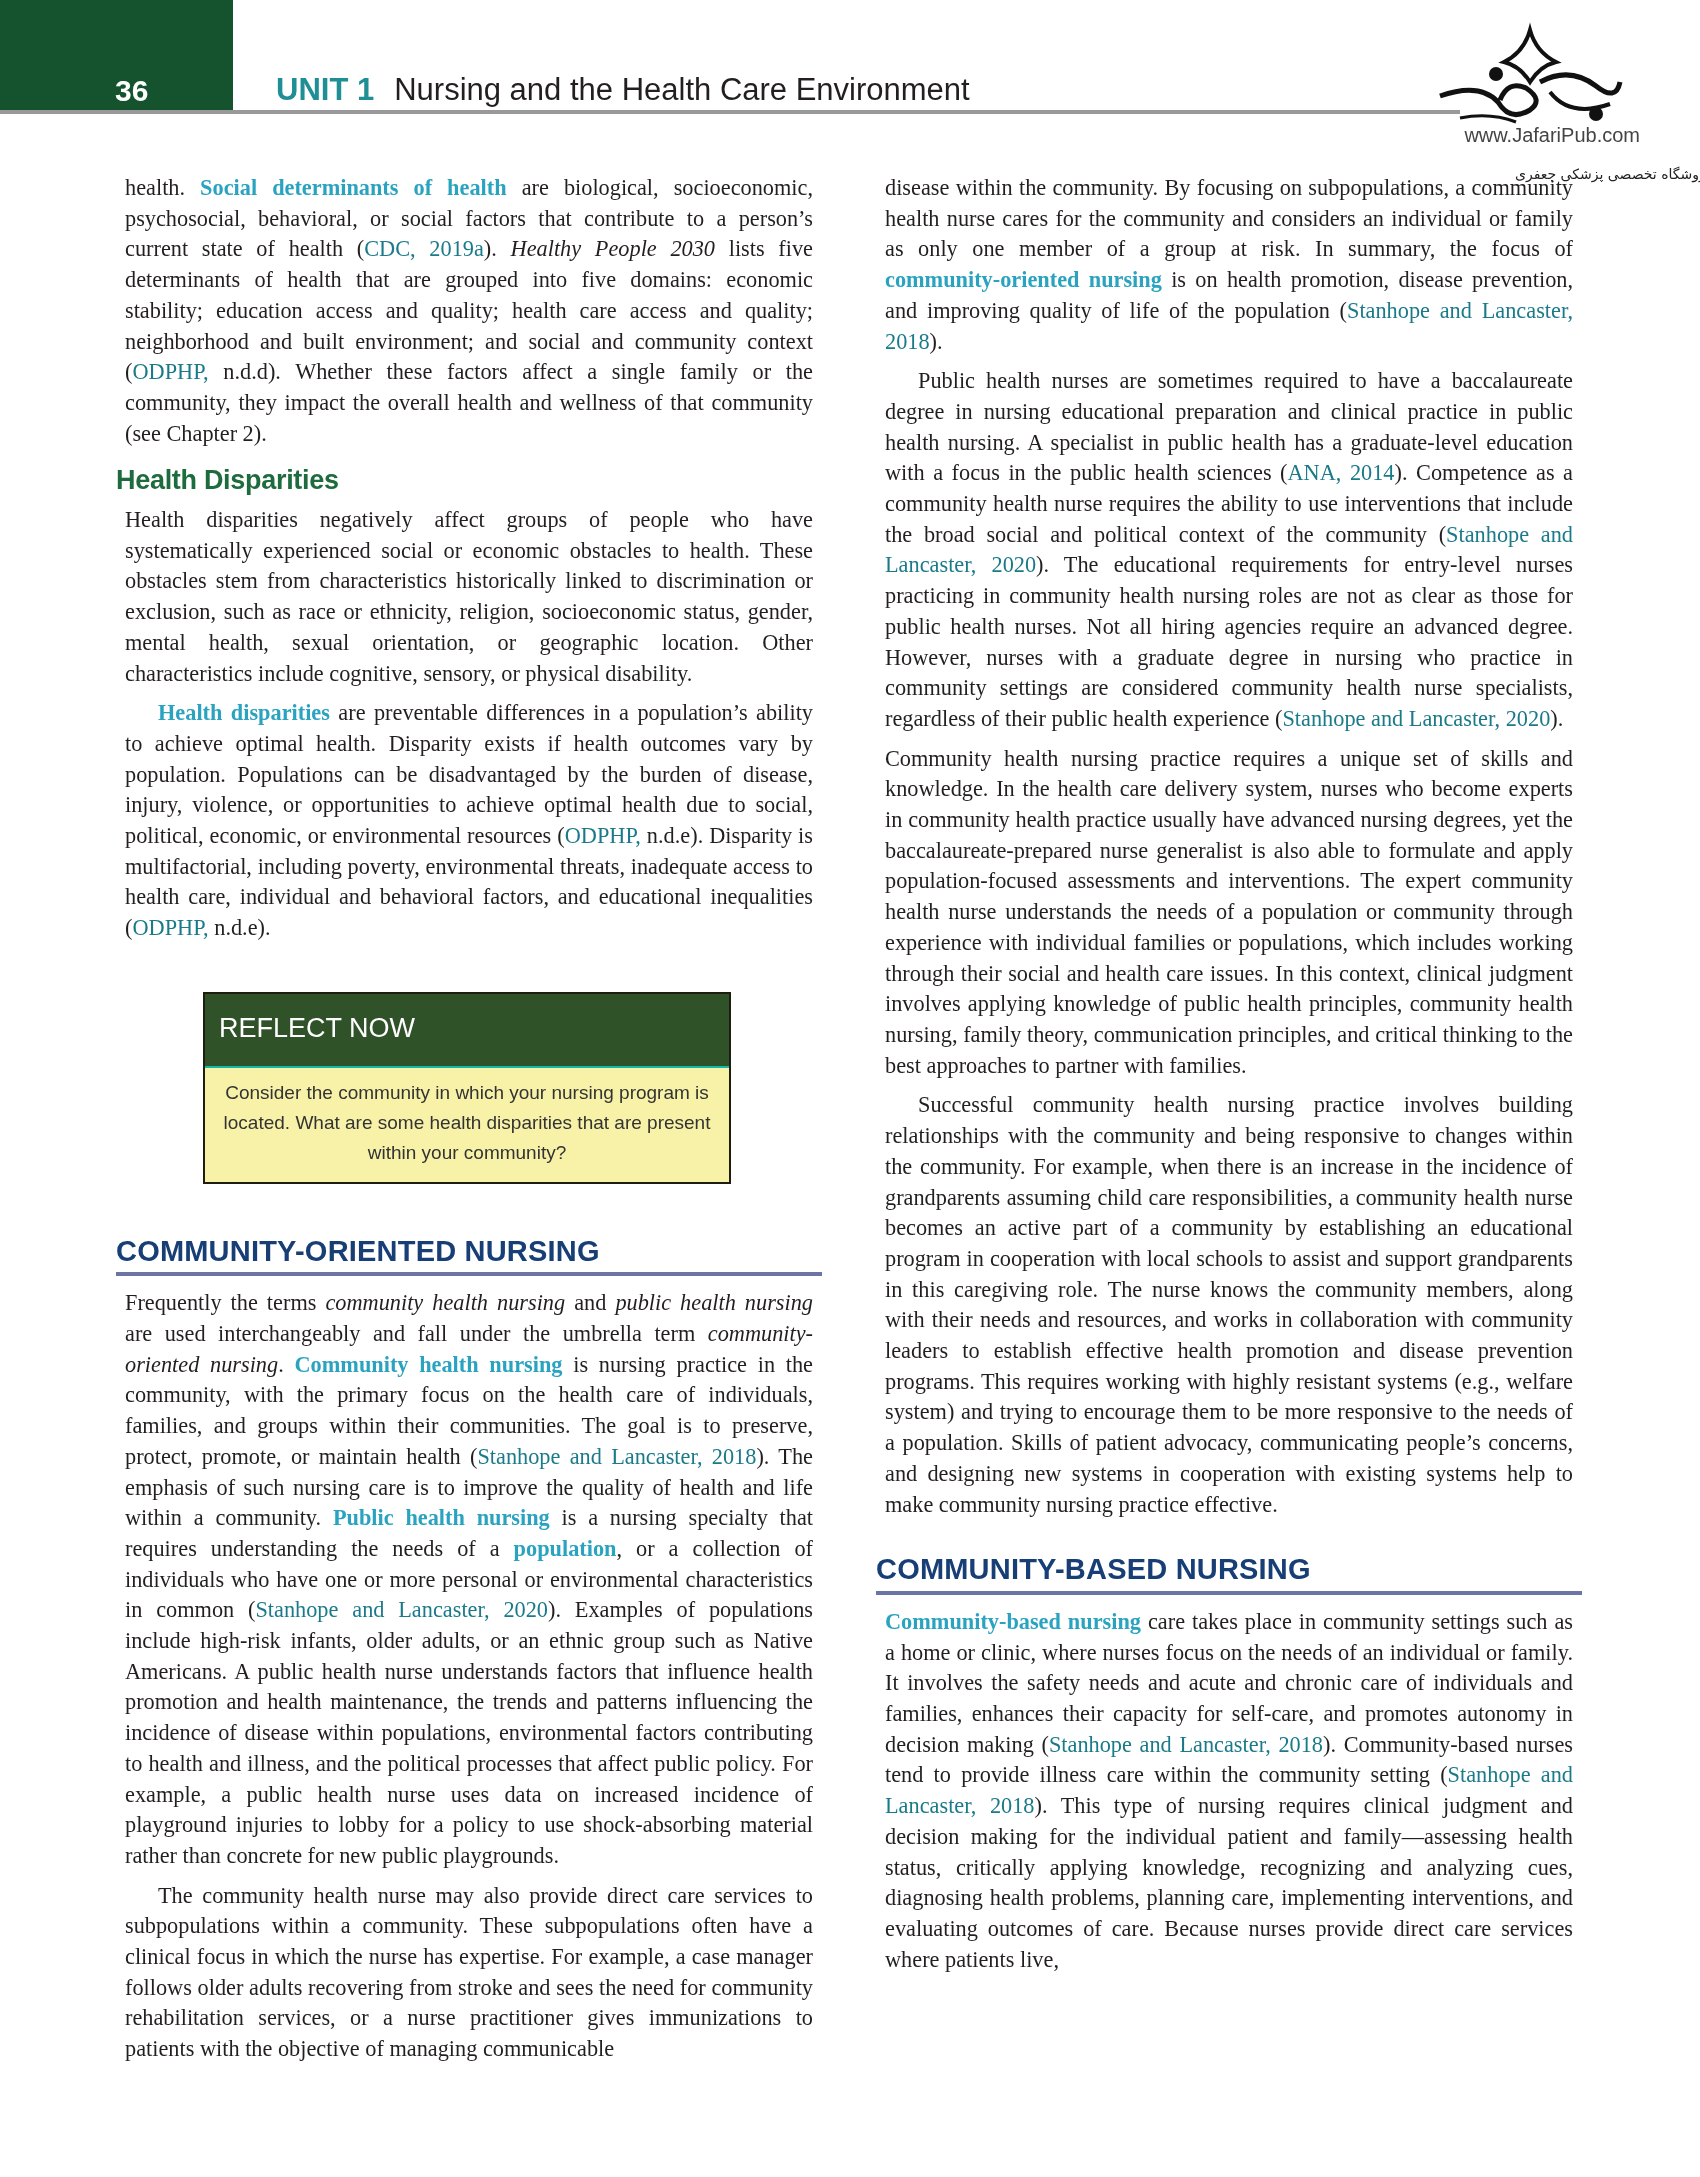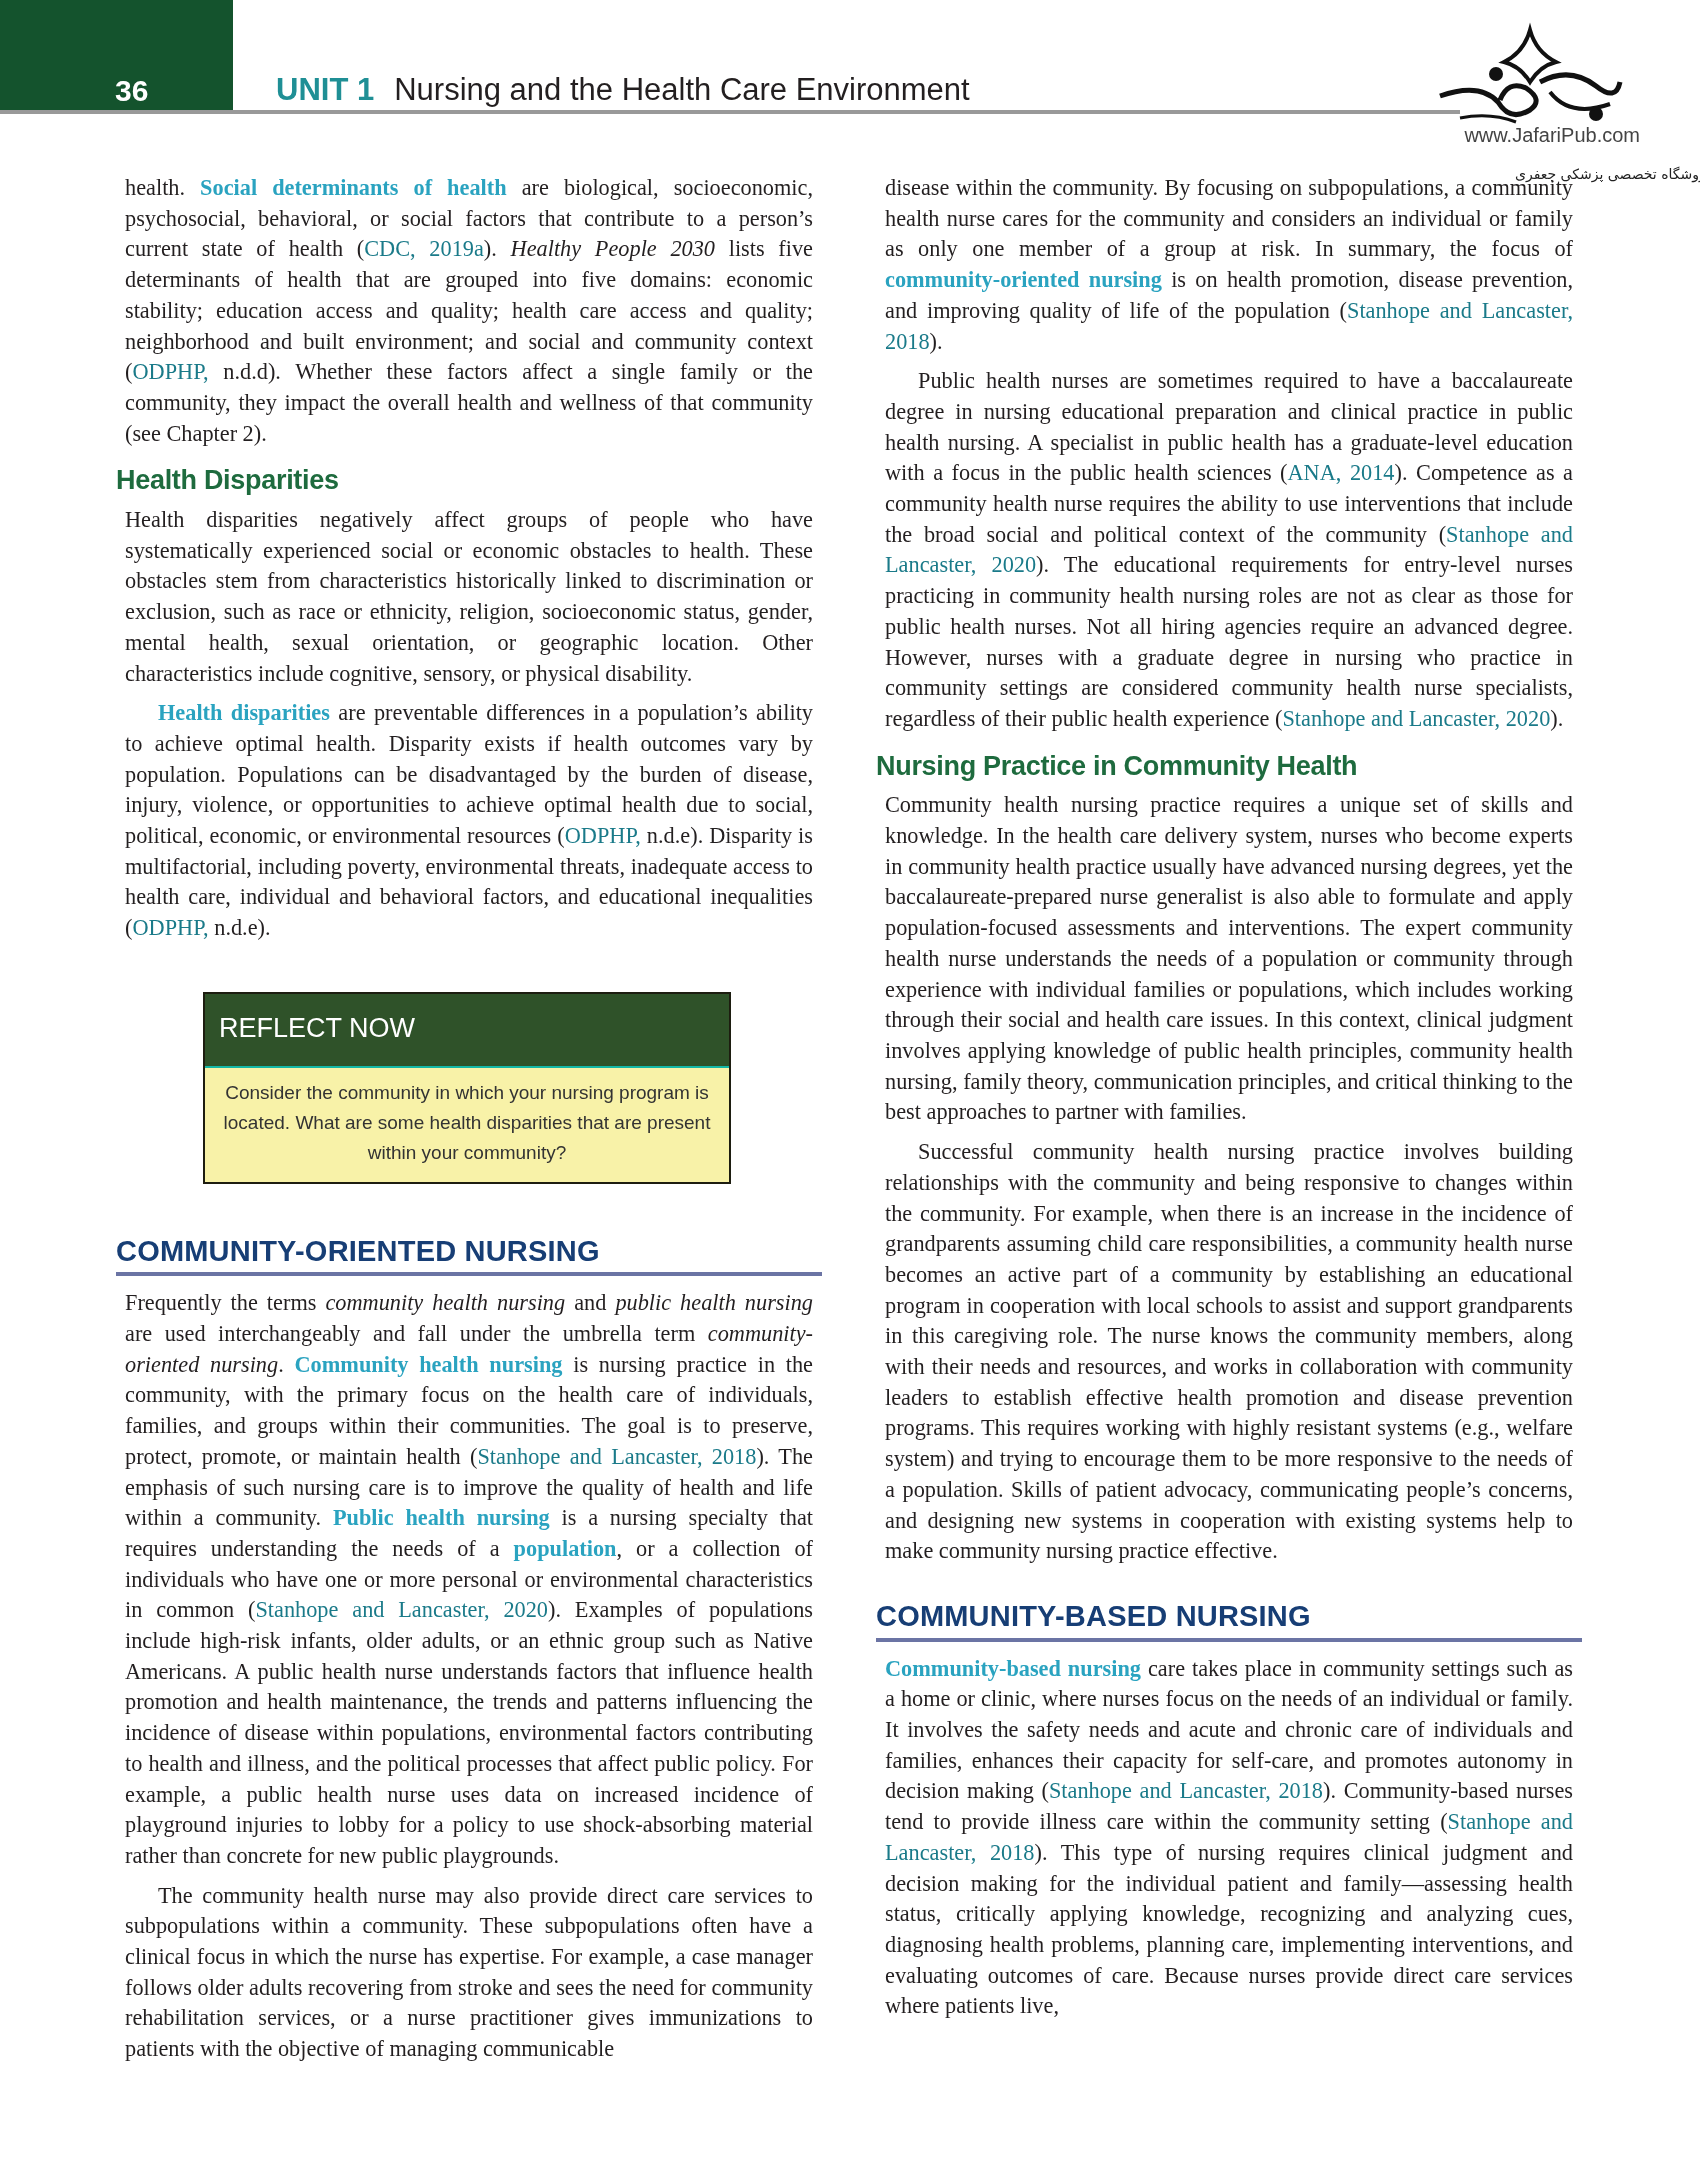--- a/index.html
+++ b/index.html
@@ -73,19 +73,18 @@
 
   <h2 class="sec">COMMUNITY-ORIENTED NURSING</h2>
   <p><span>Frequently the terms </span><i>community health nursing</i><span> and </span><i>public health nursing</i><span> are used interchangeably and fall under the umbrella term </span><i>community-oriented nursing</i><span>. </span><span class="kt">Community health nursing</span><span> is nursing practice in the community, with the primary focus on the health care of individuals, families, and groups within their communities. The goal is to preserve, protect, promote, or maintain health (</span><span class="ref">Stanhope and Lancaster, 2018</span><span>). The emphasis of such nursing care is to improve the quality of health and life within a community. </span><span class="kt">Public health nursing</span><span> is a nursing specialty that requires understanding the needs of a </span><span class="kt">population</span><span>, or a collection of individuals who have one or more personal or environmental characteristics in common (</span><span class="ref">Stanhope and Lancaster, 2020</span><span>). Examples of populations include high-risk infants, older adults, or an ethnic group such as Native Americans. A public health nurse understands factors that influence health promotion and health maintenance, the trends and patterns influencing the incidence of disease within populations, environmental factors contributing to health and illness, and the political processes that affect public policy. For example, a public health nurse uses data on increased incidence of playground injuries to lobby for a policy to use shock-absorbing material rather than concrete for new public playgrounds.</span></p>
   <p class="ind">The community health nurse may also provide direct care services to subpopulations within a community. These subpopulations often have a clinical focus in which the nurse has expertise. For example, a case manager follows older adults recovering from stroke and sees the need for community rehabilitation services, or a nurse practitioner gives immunizations to patients with the objective of managing communicable</p>
 </div>
 
 <div class="col col-right">
   <p><span>disease within the community. By focusing on subpopulations, a community health nurse cares for the community and considers an individual or family as only one member of a group at risk. In summary, the focus of </span><span class="kt">community-oriented nursing</span><span> is on health promotion, disease prevention, and improving quality of life of the population (</span><span class="ref">Stanhope and Lancaster, 2018</span><span>).</span></p>
   <p class="ind"><span>Public health nurses are sometimes required to have a baccalaureate degree in nursing educational preparation and clinical practice in public health nursing. A specialist in public health has a graduate-level education with a focus in the public health sciences (</span><span class="ref">ANA, 2014</span><span>). Competence as a community health nurse requires the ability to use interventions that include the broad social and political context of the community (</span><span class="ref">Stanhope and Lancaster, 2020</span><span>). The educational requirements for entry-level nurses practicing in community health nursing roles are not as clear as those for public health nurses. Not all hiring agencies require an advanced degree. However, nurses with a graduate degree in nursing who practice in community settings are considered community health nurse specialists, regardless of their public health experience (</span><span class="ref">Stanhope and Lancaster, 2020</span><span>).</span></p>
 
-  <h3 class="sub">Nursing Practice in Community Health</h3>
   <p>Community health nursing practice requires a unique set of skills and knowledge. In the health care delivery system, nurses who become experts in community health practice usually have advanced nursing degrees, yet the baccalaureate-prepared nurse generalist is also able to formulate and apply population-focused assessments and interventions. The expert community health nurse understands the needs of a population or community through experience with individual families or populations, which includes working through their social and health care issues. In this context, clinical judgment involves applying knowledge of public health principles, community health nursing, family theory, communication principles, and critical thinking to the best approaches to partner with families.</p>
   <p class="ind">Successful community health nursing practice involves building relationships with the community and being responsive to changes within the community. For example, when there is an increase in the incidence of grandparents assuming child care responsibilities, a community health nurse becomes an active part of a community by establishing an educational program in cooperation with local schools to assist and support grandparents in this caregiving role. The nurse knows the community members, along with their needs and resources, and works in collaboration with community leaders to establish effective health promotion and disease prevention programs. This requires working with highly resistant systems (e.g., welfare system) and trying to encourage them to be more responsive to the needs of a population. Skills of patient advocacy, communicating people’s concerns, and designing new systems in cooperation with existing systems help to make community nursing practice effective.</p>
 
   <h2 class="sec" style="margin-top:34px">COMMUNITY-BASED NURSING</h2>
   <p><span class="kt">Community-based nursing</span><span> care takes place in community settings such as a home or clinic, where nurses focus on the needs of an individual or family. It involves the safety needs and acute and chronic care of individuals and families, enhances their capacity for self-care, and promotes autonomy in decision making (</span><span class="ref">Stanhope and Lancaster, 2018</span><span>). Community-based nurses tend to provide illness care within the community setting (</span><span class="ref">Stanhope and Lancaster, 2018</span><span>). This type of nursing requires clinical judgment and decision making for the individual patient and family—assessing health status, critically applying knowledge, recognizing and analyzing cues, diagnosing health problems, planning care, implementing interventions, and evaluating outcomes of care. Because nurses provide direct care services where patients live,</span></p>
 </div>
 
 </body></html>

